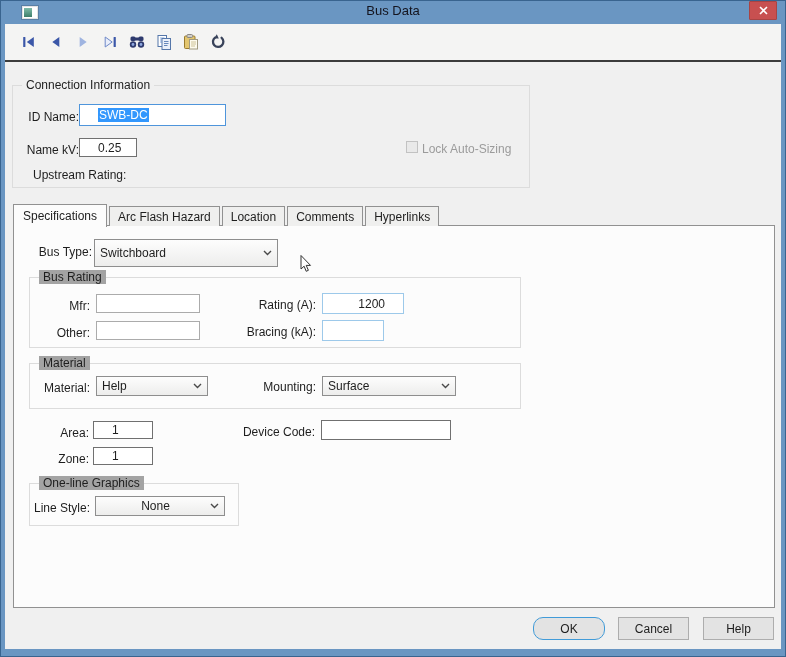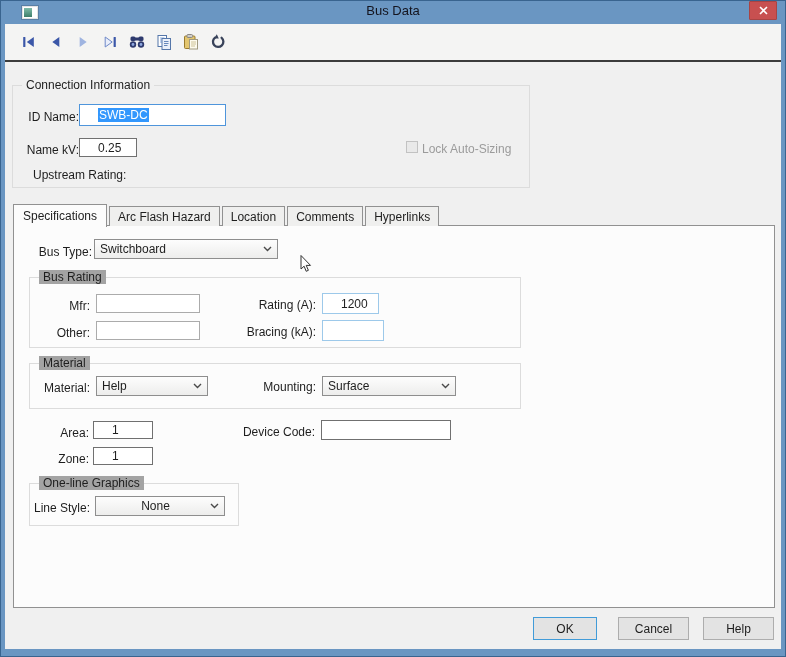--- a/index.html
+++ b/index.html
@@ -163,37 +163,37 @@
     <div class="tab active">Specifications</div>
     <div class="tab">Arc Flash Hazard</div>
     <div class="tab">Location</div>
     <div class="tab">Comments</div>
     <div class="tab">Hyperlinks</div>
   </div>
 
   <div class="page">
 
     <span class="rlabel" style="left:8px; top:19px; width:70px;">Bus Type:</span>
-    <div class="combo" style="left:80px; top:13px; width:184px; height:20px;">
+    <div class="combo" style="left:80px; top:13px; width:184px; height:28px;">
       <span class="ctext">Switchboard</span>
       <svg width="9" height="6" viewBox="0 0 9 6">
         <path d="M1,1 L4.5,4.5 L8,1" fill="none" stroke="#4A4A4A" stroke-width="1.4"></path>
       </svg>
     </div>
 
     <svg class="cursor" style="left:286px; top:29px;" width="12" height="18" viewBox="0 0 12 18">
       <path d="M1,0.5 L1,14 L4.1,11.2 L6.2,16.3 L8.4,15.3 L6.2,10.4 L10.5,10.4 Z" fill="#ffffff" stroke="#333333" stroke-width="1"></path>
     </svg>
 
     <div class="groupbox" style="left:15px; top:51px; width:492px; height:71px;">
       <span class="legend on-white">Bus Rating</span>
       <span class="rlabel" style="left:0; top:21px; width:60px;">Mfr:</span>
       <input class="tbox" style="left: 66px; top: 16px; width: 104px; height: 19px;" value="">
       <span class="rlabel" style="left:186px; top:20px; width:100px;">Rating (A):</span>
-      <div class="tbox blue" style="left:292px; top:15px; width:57px; height:21px;">
+      <div class="tbox blue" style="left:292px; top:15px; width:82px; height:21px;justify-content:flex-end;">
         <span>1200</span>
       </div>
       <span class="rlabel" style="left:0; top:48px; width:60px;">Other:</span>
       <input class="tbox" style="left: 66px; top: 43px; width: 104px; height: 19px;" value="">
       <span class="rlabel" style="left:186px; top:47px; width:100px;">Bracing (kA):</span>
       <input class="tbox blue" style="left: 292px; top: 42px; width: 62px; height: 21px;" value="">
     </div>
 
     <div class="groupbox" style="left:15px; top:137px; width:492px; height:46px;">
       <span class="legend on-white">Material</span>
@@ -229,17 +229,17 @@
       <span class="rlabel" style="left:0; top:17px; width:60px;">Line Style:</span>
       <div class="combo center" style="left:65px; top:12px; width:130px; height:20px;">
         <span class="ctext">None</span>
         <svg width="9" height="6" viewBox="0 0 9 6">
           <path d="M1,1 L4.5,4.5 L8,1" fill="none" stroke="#4A4A4A" stroke-width="1.4"></path>
         </svg>
       </div>
     </div>
   </div>
 
-  <button class="btn default" style="left:533px; top:617px; width:64px;">OK</button>
+  <button class="btn default" style="left:533px; top:617px; width:72px;border-radius:10px;">OK</button>
   <button class="btn" style="left:618px; top:617px; width:71px;">Cancel</button>
   <button class="btn" style="left:703px; top:617px; width:71px;">Help</button>
 
 </div>
 
 </body></html>

